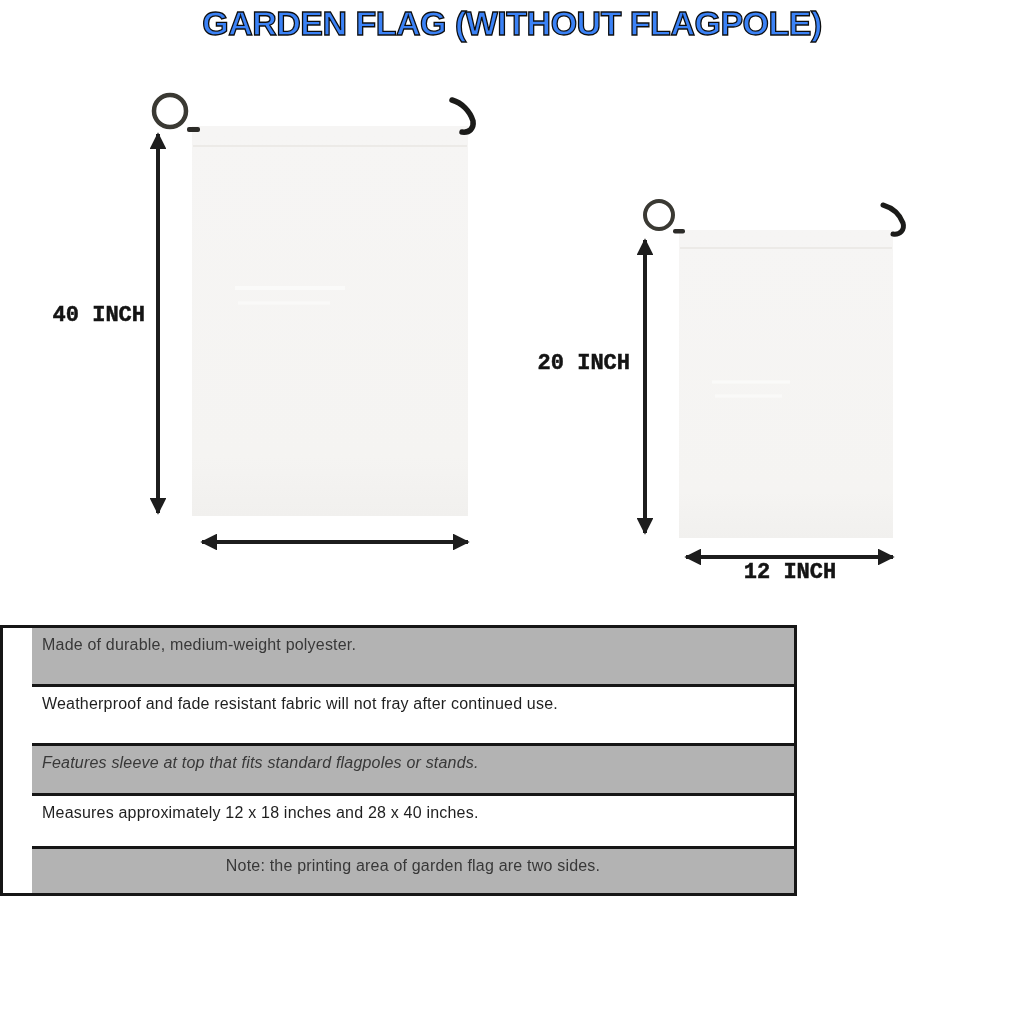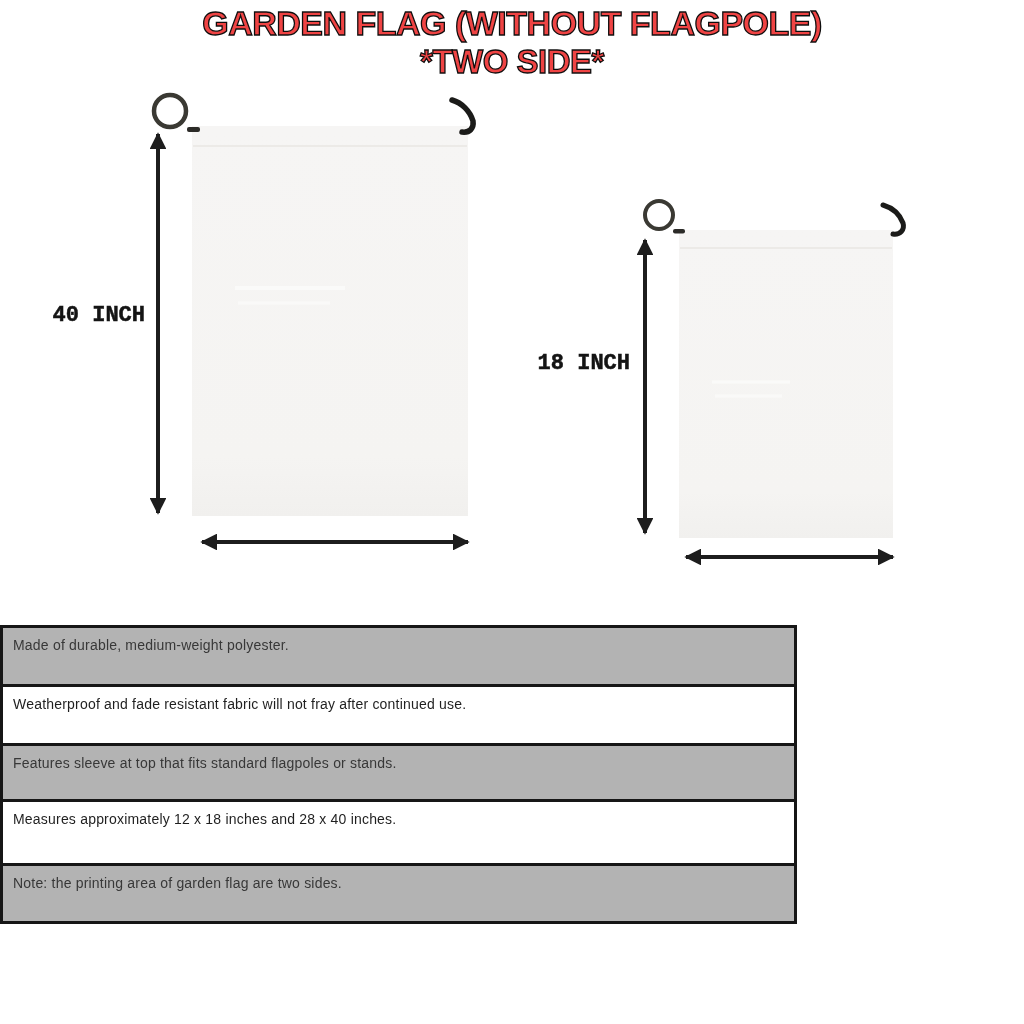--- a/index.html
+++ b/index.html
@@ -15,21 +15,21 @@
     background: #ffffff;
     overflow: hidden;
   }
   
   .title-block {
     position: absolute;
     top: 3px;
     left: 0;
     width: 1024px;
     text-align: center;
-    color: #ef4444;
+    color: #3b82f6;
   }
   .title-line1 {
     font-size: 34px;
     font-weight: 700;
     letter-spacing: -0.5px;
     -webkit-text-stroke: 1.3px #0d0d0d;
     line-height: 40px;
   }
   .title-line2 {
     font-size: 33px;
@@ -64,49 +64,49 @@
     left: 0;
     top: 625px;
     width: 797px;
     border: 3px solid #161616;
     box-sizing: border-box;
     background: #ffffff;
   }
   .feature-row {
     box-sizing: border-box;
     padding: 4px 10px 8px 10px;
-    font-size: 14px;
+    font-size: 16px;
     letter-spacing: 0.2px;
     line-height: 26px;
+    margin-left: 29px;
   }
   .feature-row.gray {
     background: #b3b3b3;
     color: #383838;
   }
   .feature-row.white {
     background: #ffffff;
     color: #1f1f1f;
   }
   .feature-row + .feature-row {
     border-top: 3px solid #161616;
   }
   .r1 { height: 56px; }
   .r2 { height: 59px; }
-  .r3 { height: 56px; }
-  .r4 { height: 64px; }
-  .r5 { height: 58px; }
+  .r3 { height: 50px; font-style: italic; }
+  .r4 { height: 53px; }
+  .r5 { height: 47px; text-align: center; }
 </style>
 </head>
 <body>
 
 <div id="canvas">
 
   <div class="title-block">
     <div class="title-line1">GARDEN FLAG (WITHOUT FLAGPOLE)</div>
-    <div class="title-line2">*TWO SIDE*</div>
   </div>
 
   <svg id="diagram-svg" width="1024" height="1024" viewBox="0 0 1024 1024">
     <defs>
       <marker id="arr" viewBox="0 0 10 10" refX="9" refY="5" markerWidth="4.2" markerHeight="4.2" orient="auto-start-reverse">
         <path d="M0 0 L10 5 L0 10 z" fill="#1d1d1d"></path>
       </marker>
       <linearGradient id="flagGrad" x1="0" y1="0" x2="0" y2="1">
         <stop offset="0" stop-color="#f6f5f4"></stop>
         <stop offset="0.85" stop-color="#f5f4f2"></stop>
@@ -144,21 +144,22 @@
       <circle cx="659" cy="215" r="14" fill="none" stroke="#3a3933" stroke-width="4"></circle>
       <rect x="673" y="229" width="12" height="4.5" rx="2" fill="#2c2b28"></rect>
       <path d="M 883 205 C 893 208 900 215 903 223 C 905 230 900 235 893 234" fill="none" stroke="#1b1b19" stroke-width="5" stroke-linecap="round"></path>
 
       <line x1="645" y1="240" x2="645" y2="533" stroke="#1d1d1d" stroke-width="4" marker-start="url(#arr)" marker-end="url(#arr)"></line>
       <line x1="686" y1="557" x2="893" y2="557" stroke="#1d1d1d" stroke-width="4" marker-start="url(#arr)" marker-end="url(#arr)"></line>
     </g>
   </svg>
 
   <div class="dim-label" id="label-40">40 INCH</div>
-  <div class="dim-label" id="label-18">18 INCH</div>
+  <div class="dim-label" id="label-18">20 INCH</div>
+  <div class="dim-label" id="label-12">12 INCH</div>
 
   <div class="feature-table">
     <div class="feature-row gray r1">
       <span>Made of durable, medium-weight polyester.</span>
     </div>
     <div class="feature-row white r2">
       <span>Weatherproof and fade resistant fabric will not fray after continued use.</span>
     </div>
     <div class="feature-row gray r3">
       <span>Features sleeve at top that fits standard flagpoles or stands.</span>

